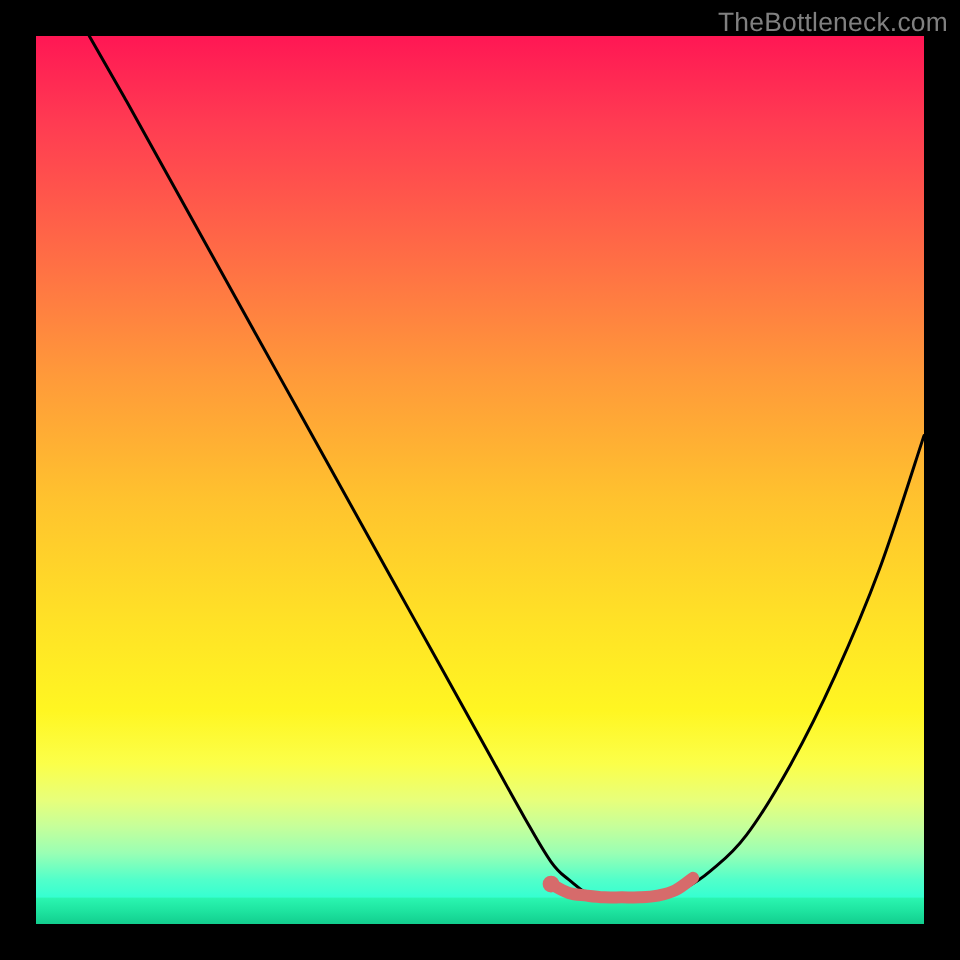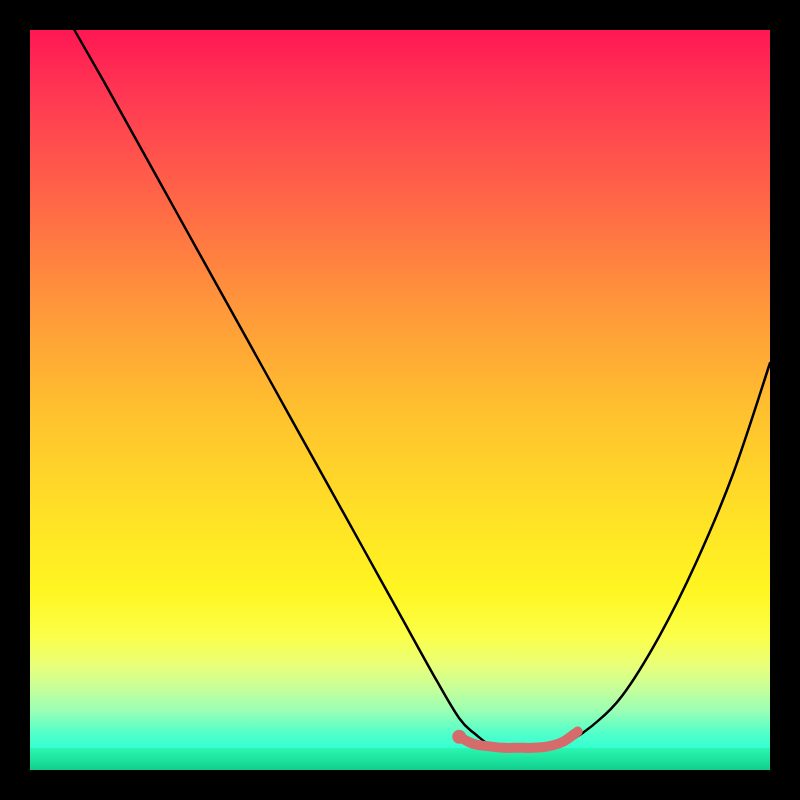--- a/index.html
+++ b/index.html
@@ -78,14 +78,15 @@
     <div class="green-band"></div>
 
     <svg class="curve" viewBox="0 0 740 740" preserveAspectRatio="none">
       <path id="main-curve" fill="none" stroke="#000000" stroke-width="2.5" stroke-linecap="round" stroke-linejoin="round" d="M 44.40 0.00 C 49.73 9.32, 62.01 30.49, 74.00 51.80 C 85.99 73.11, 97.68 94.42, 111.00 118.40 C 124.32 142.38, 134.68 161.02, 148.00 185.00 C 161.32 208.98, 171.68 227.62, 185.00 251.60 C 198.32 275.58, 208.68 294.22, 222.00 318.20 C 235.32 342.18, 245.68 360.82, 259.00 384.80 C 272.32 408.78, 282.68 427.42, 296.00 451.40 C 309.32 475.38, 319.68 494.02, 333.00 518.00 C 346.32 541.98, 356.68 560.62, 370.00 584.60 C 383.32 608.58, 396.34 632.55, 407.00 651.20 C 417.66 669.85, 422.54 678.88, 429.20 688.20 C 435.86 697.52, 437.34 697.67, 444.00 703.00 C 450.66 708.33, 456.88 715.14, 466.20 717.80 C 475.52 720.46, 486.48 717.80, 495.80 717.80 C 505.12 717.80, 510.01 719.13, 518.00 717.80 C 525.99 716.47, 532.21 714.40, 540.20 710.40 C 548.19 706.40, 553.08 703.59, 562.40 695.60 C 571.72 687.61, 580.01 681.98, 592.00 666.00 C 603.99 650.02, 615.68 630.78, 629.00 606.80 C 642.32 582.82, 652.68 562.10, 666.00 532.80 C 679.32 503.50, 689.68 479.96, 703.00 444.00 C 716.32 408.04, 733.34 352.98, 740.00 333.00"></path>
       <path id="marker-curve" fill="none" stroke="#d66b6b" stroke-width="10" stroke-linecap="round" stroke-linejoin="round" d="M 429.20 706.70 C 431.86 708.03, 438.67 712.37, 444.00 714.10 C 449.33 715.83, 453.47 715.65, 458.80 716.32 C 464.13 716.99, 468.27 717.53, 473.60 717.80 C 478.93 718.07, 483.07 717.80, 488.40 717.80 C 493.73 717.80, 497.87 718.07, 503.20 717.80 C 508.53 717.53, 512.67 717.39, 518.00 716.32 C 523.33 715.25, 527.47 714.54, 532.80 711.88 C 538.13 709.22, 544.94 703.38, 547.60 701.52"></path>
       <circle id="marker-start-dot" r="7" fill="#d66b6b" cx="429.20" cy="706.70"></circle>
     </svg>
 
   </div>
 
+  <div class="watermark">TheBottleneck.com</div>
 
 </div>
 
 </body></html>

